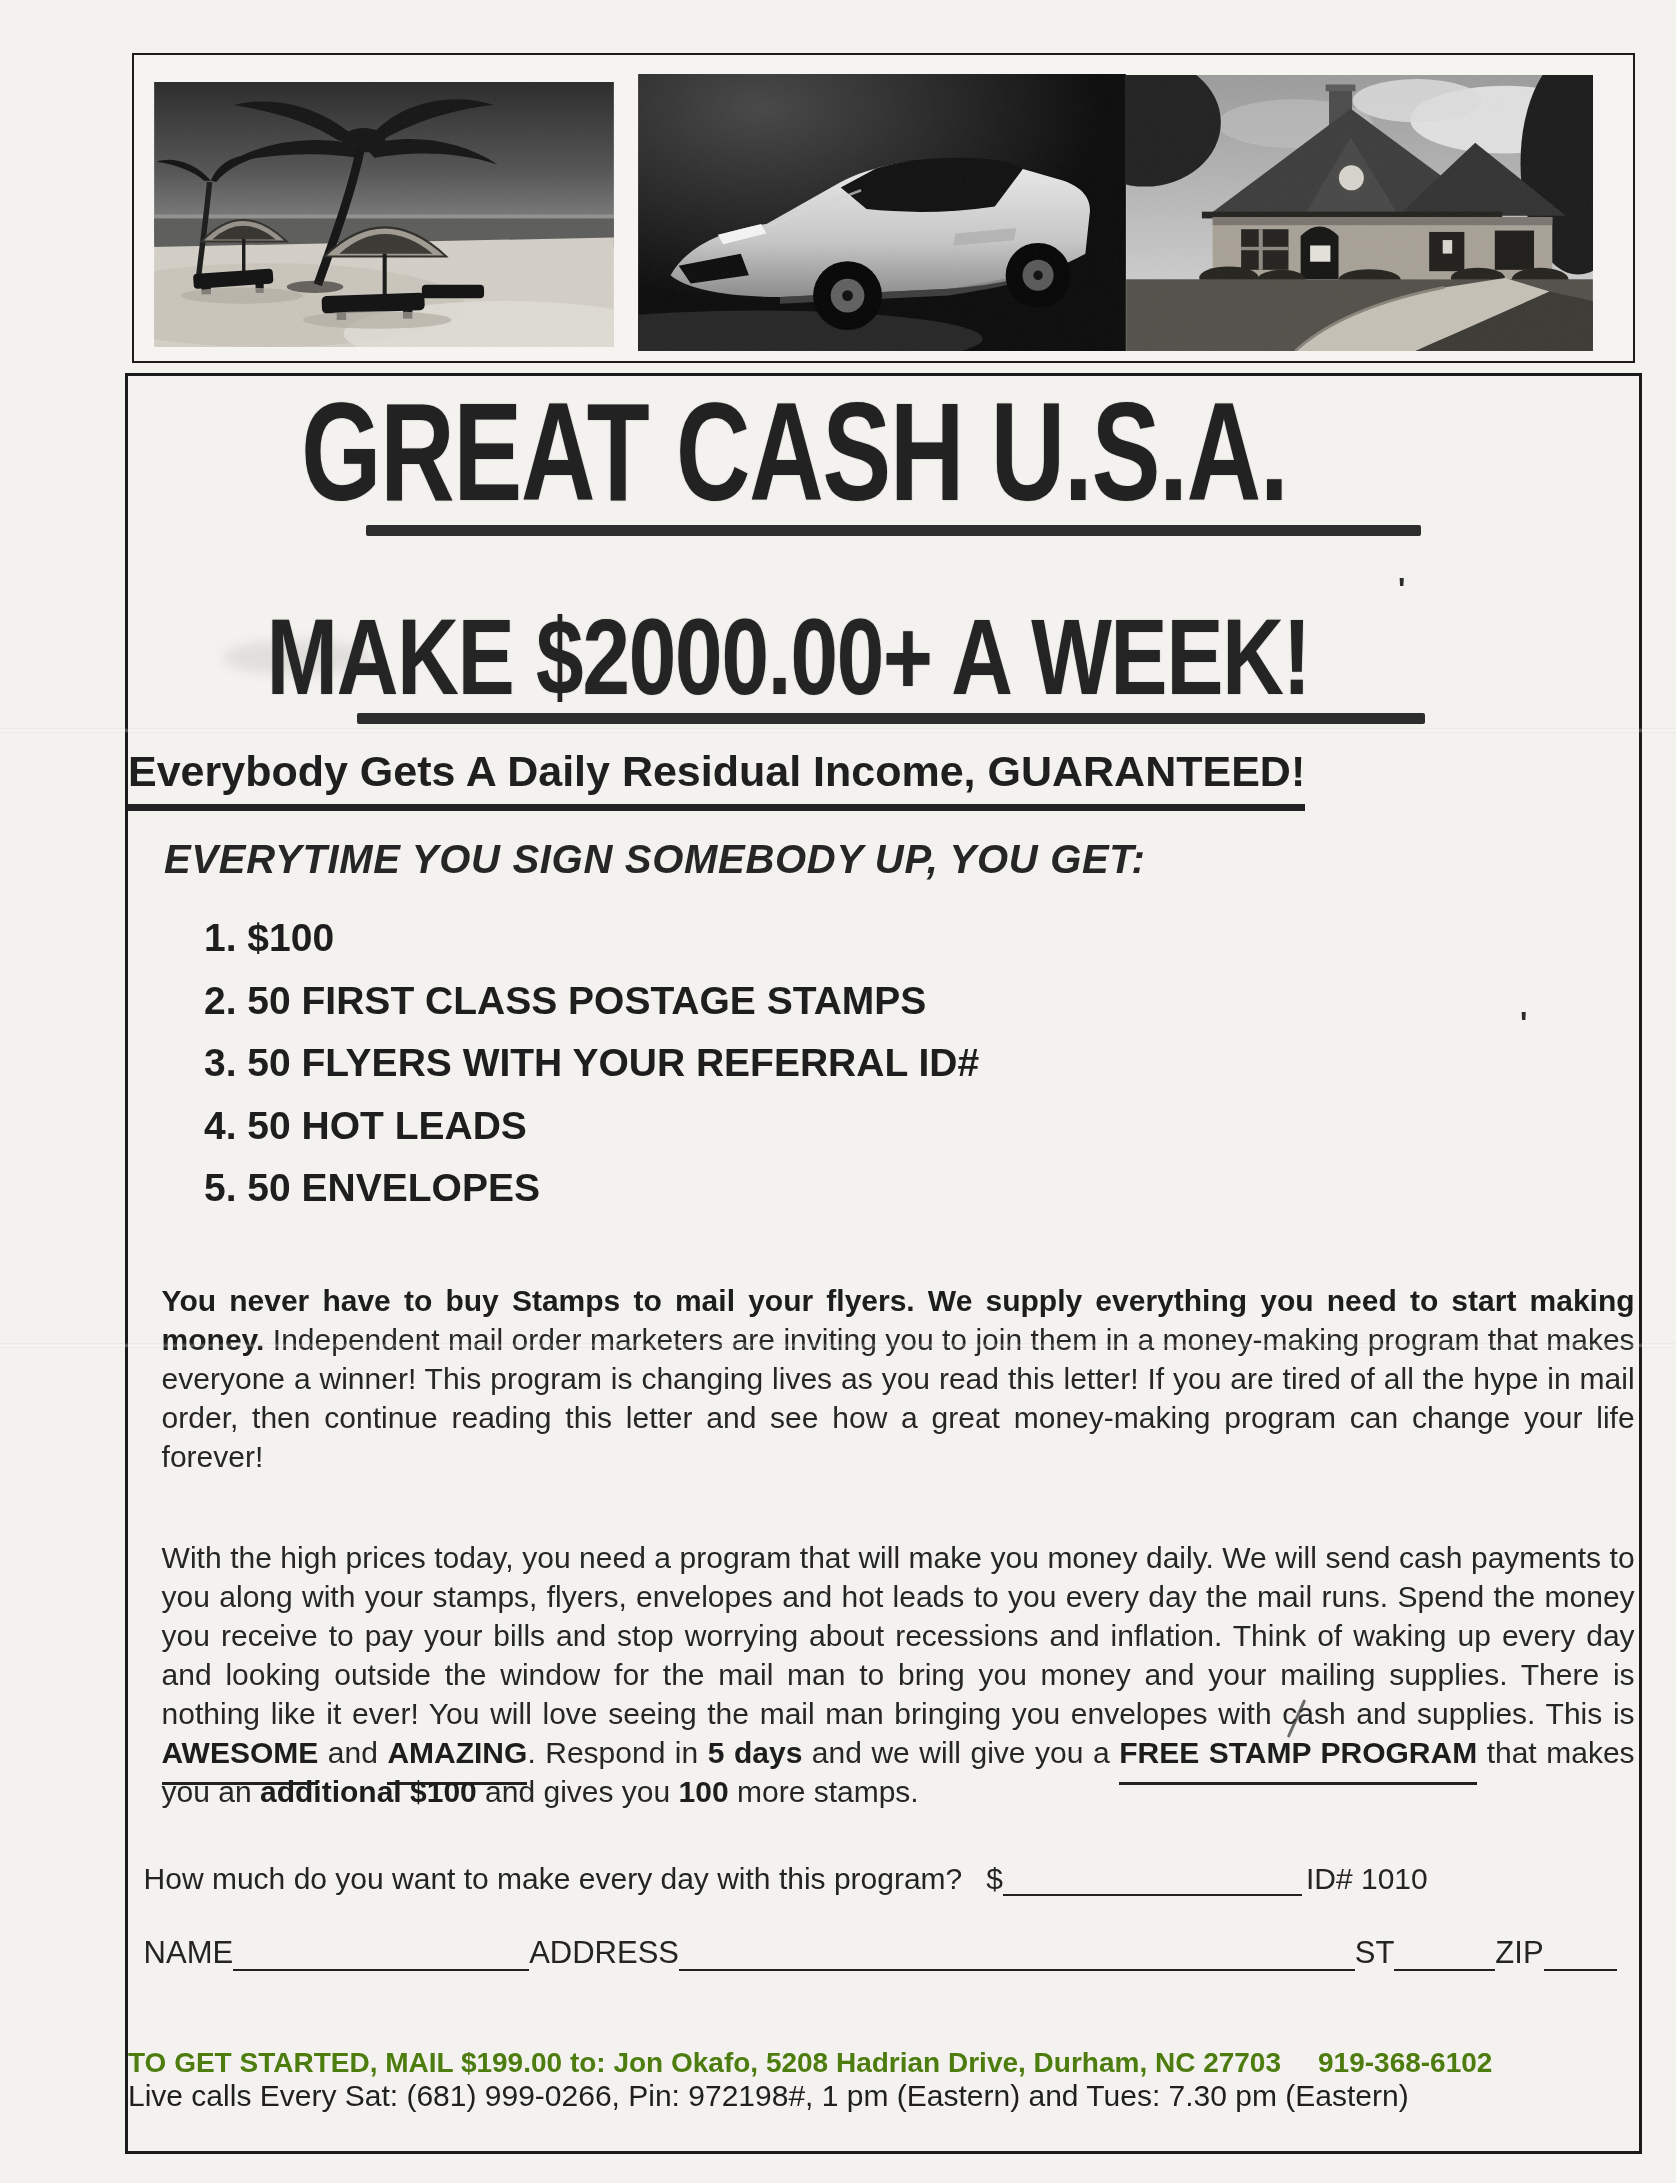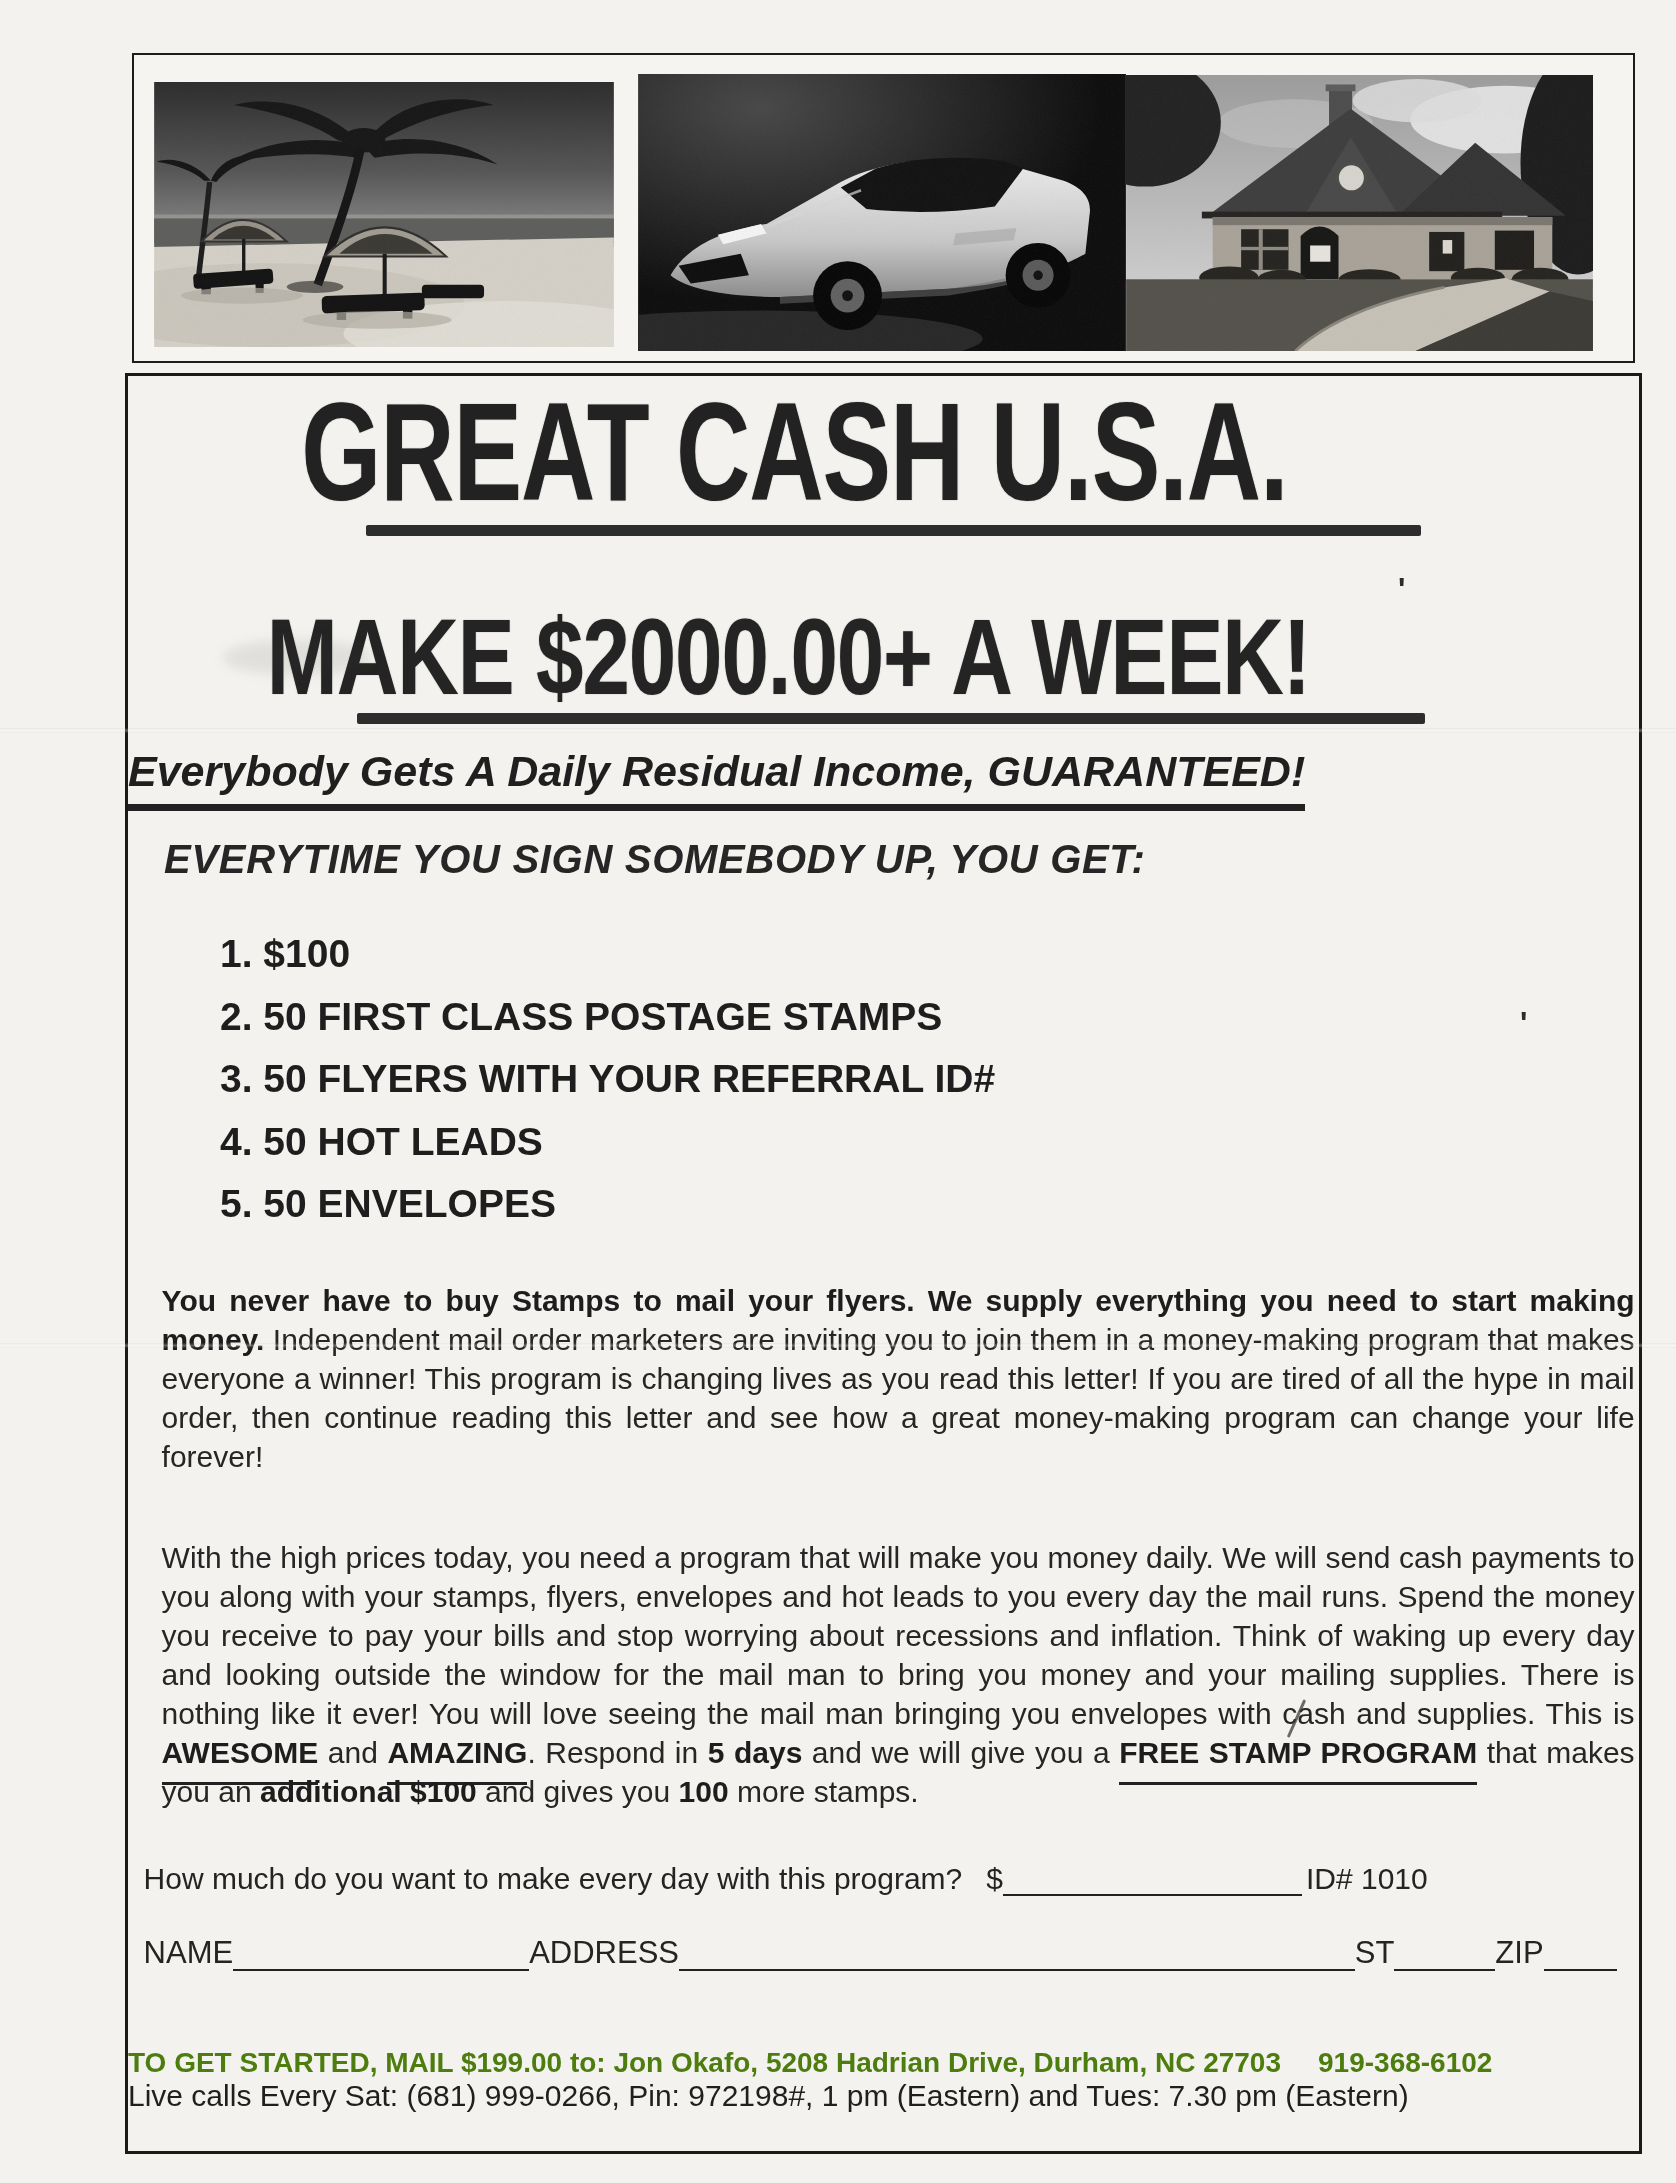--- a/index.html
+++ b/index.html
@@ -39,24 +39,24 @@
   .headline-row{top:222px;line-height:118px;white-space:nowrap;}
   .headline-x{
     display:inline-block;font-size:108px;font-weight:bold;color:#242424;
     letter-spacing:-1.4px;transform:scaleX(.79);transform-origin:center;
     text-shadow:0 0 1.4px rgba(40,40,40,.4);
   }
   .headline-bar{top:337px;left:229px;width:1068px;}
   .guarantee-row{top:371px;}
   .guarantee{
     display:inline-block;font-size:43px;font-weight:bold;color:#1f1f1f;
-    padding-bottom:8px;border-bottom:7.4px solid #222;font-style:italic;
+    padding-bottom:8px;border-bottom:7.4px solid #222;
   }
   .signup{top:461px;font-size:40px;font-weight:bold;font-style:italic;color:#262626;letter-spacing:0.7px;padding-left:36px;}
-  .benefits{top:538px;left:76px;right:53px;margin:16px;padding:0;list-style:none;}
+  .benefits{top:538px;left:76px;right:53px;margin:0;padding:0;list-style:none;}
   .benefits li{font-size:39px;font-weight:bold;color:#1e1e1e;line-height:47px;margin-bottom:15.6px;white-space:nowrap;}
   .benefits .num{margin-right:10.8px;}
   .para{
     margin:18px;text-align:justify;font-size:30px;line-height:39px;color:#262626;
     left:15.6px;width:1473px;
   }
   .p1{top:887px;}
   .p2{top:1144px;}
   .para .b{font-weight:bold;color:#1d1d1d;}
   .para .u{border-bottom:3.4px solid #222;padding-bottom:13px;}

